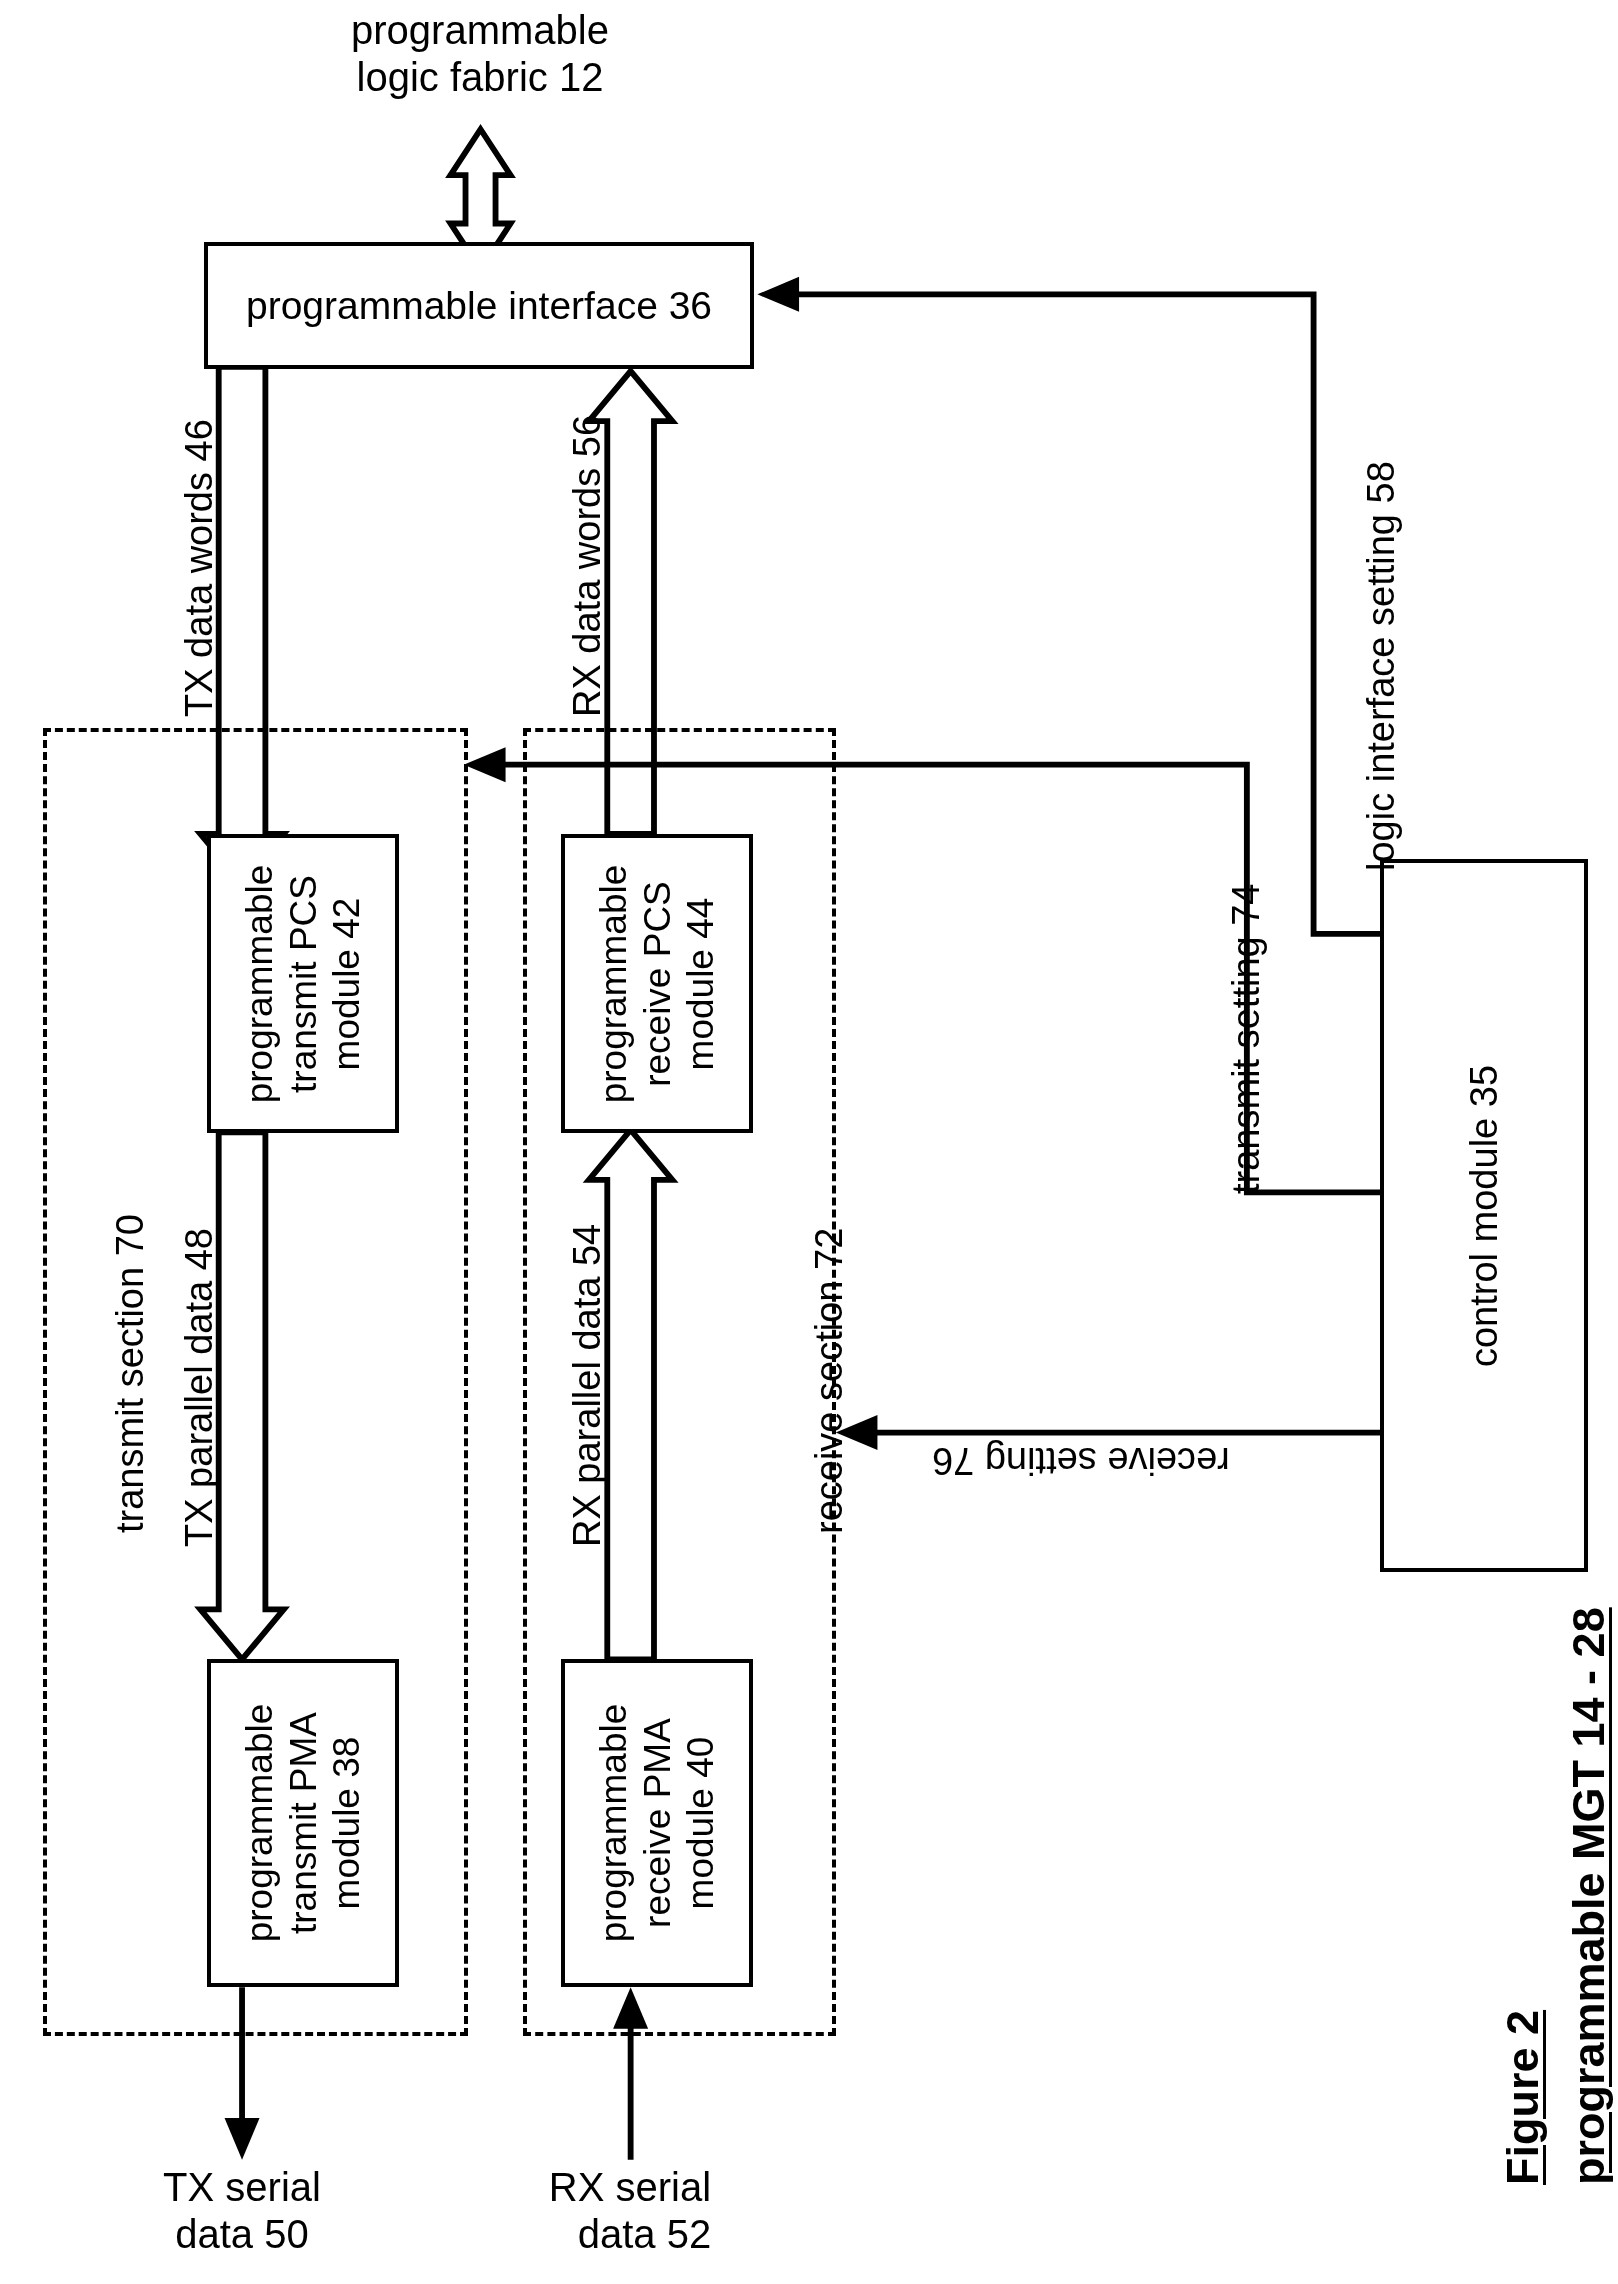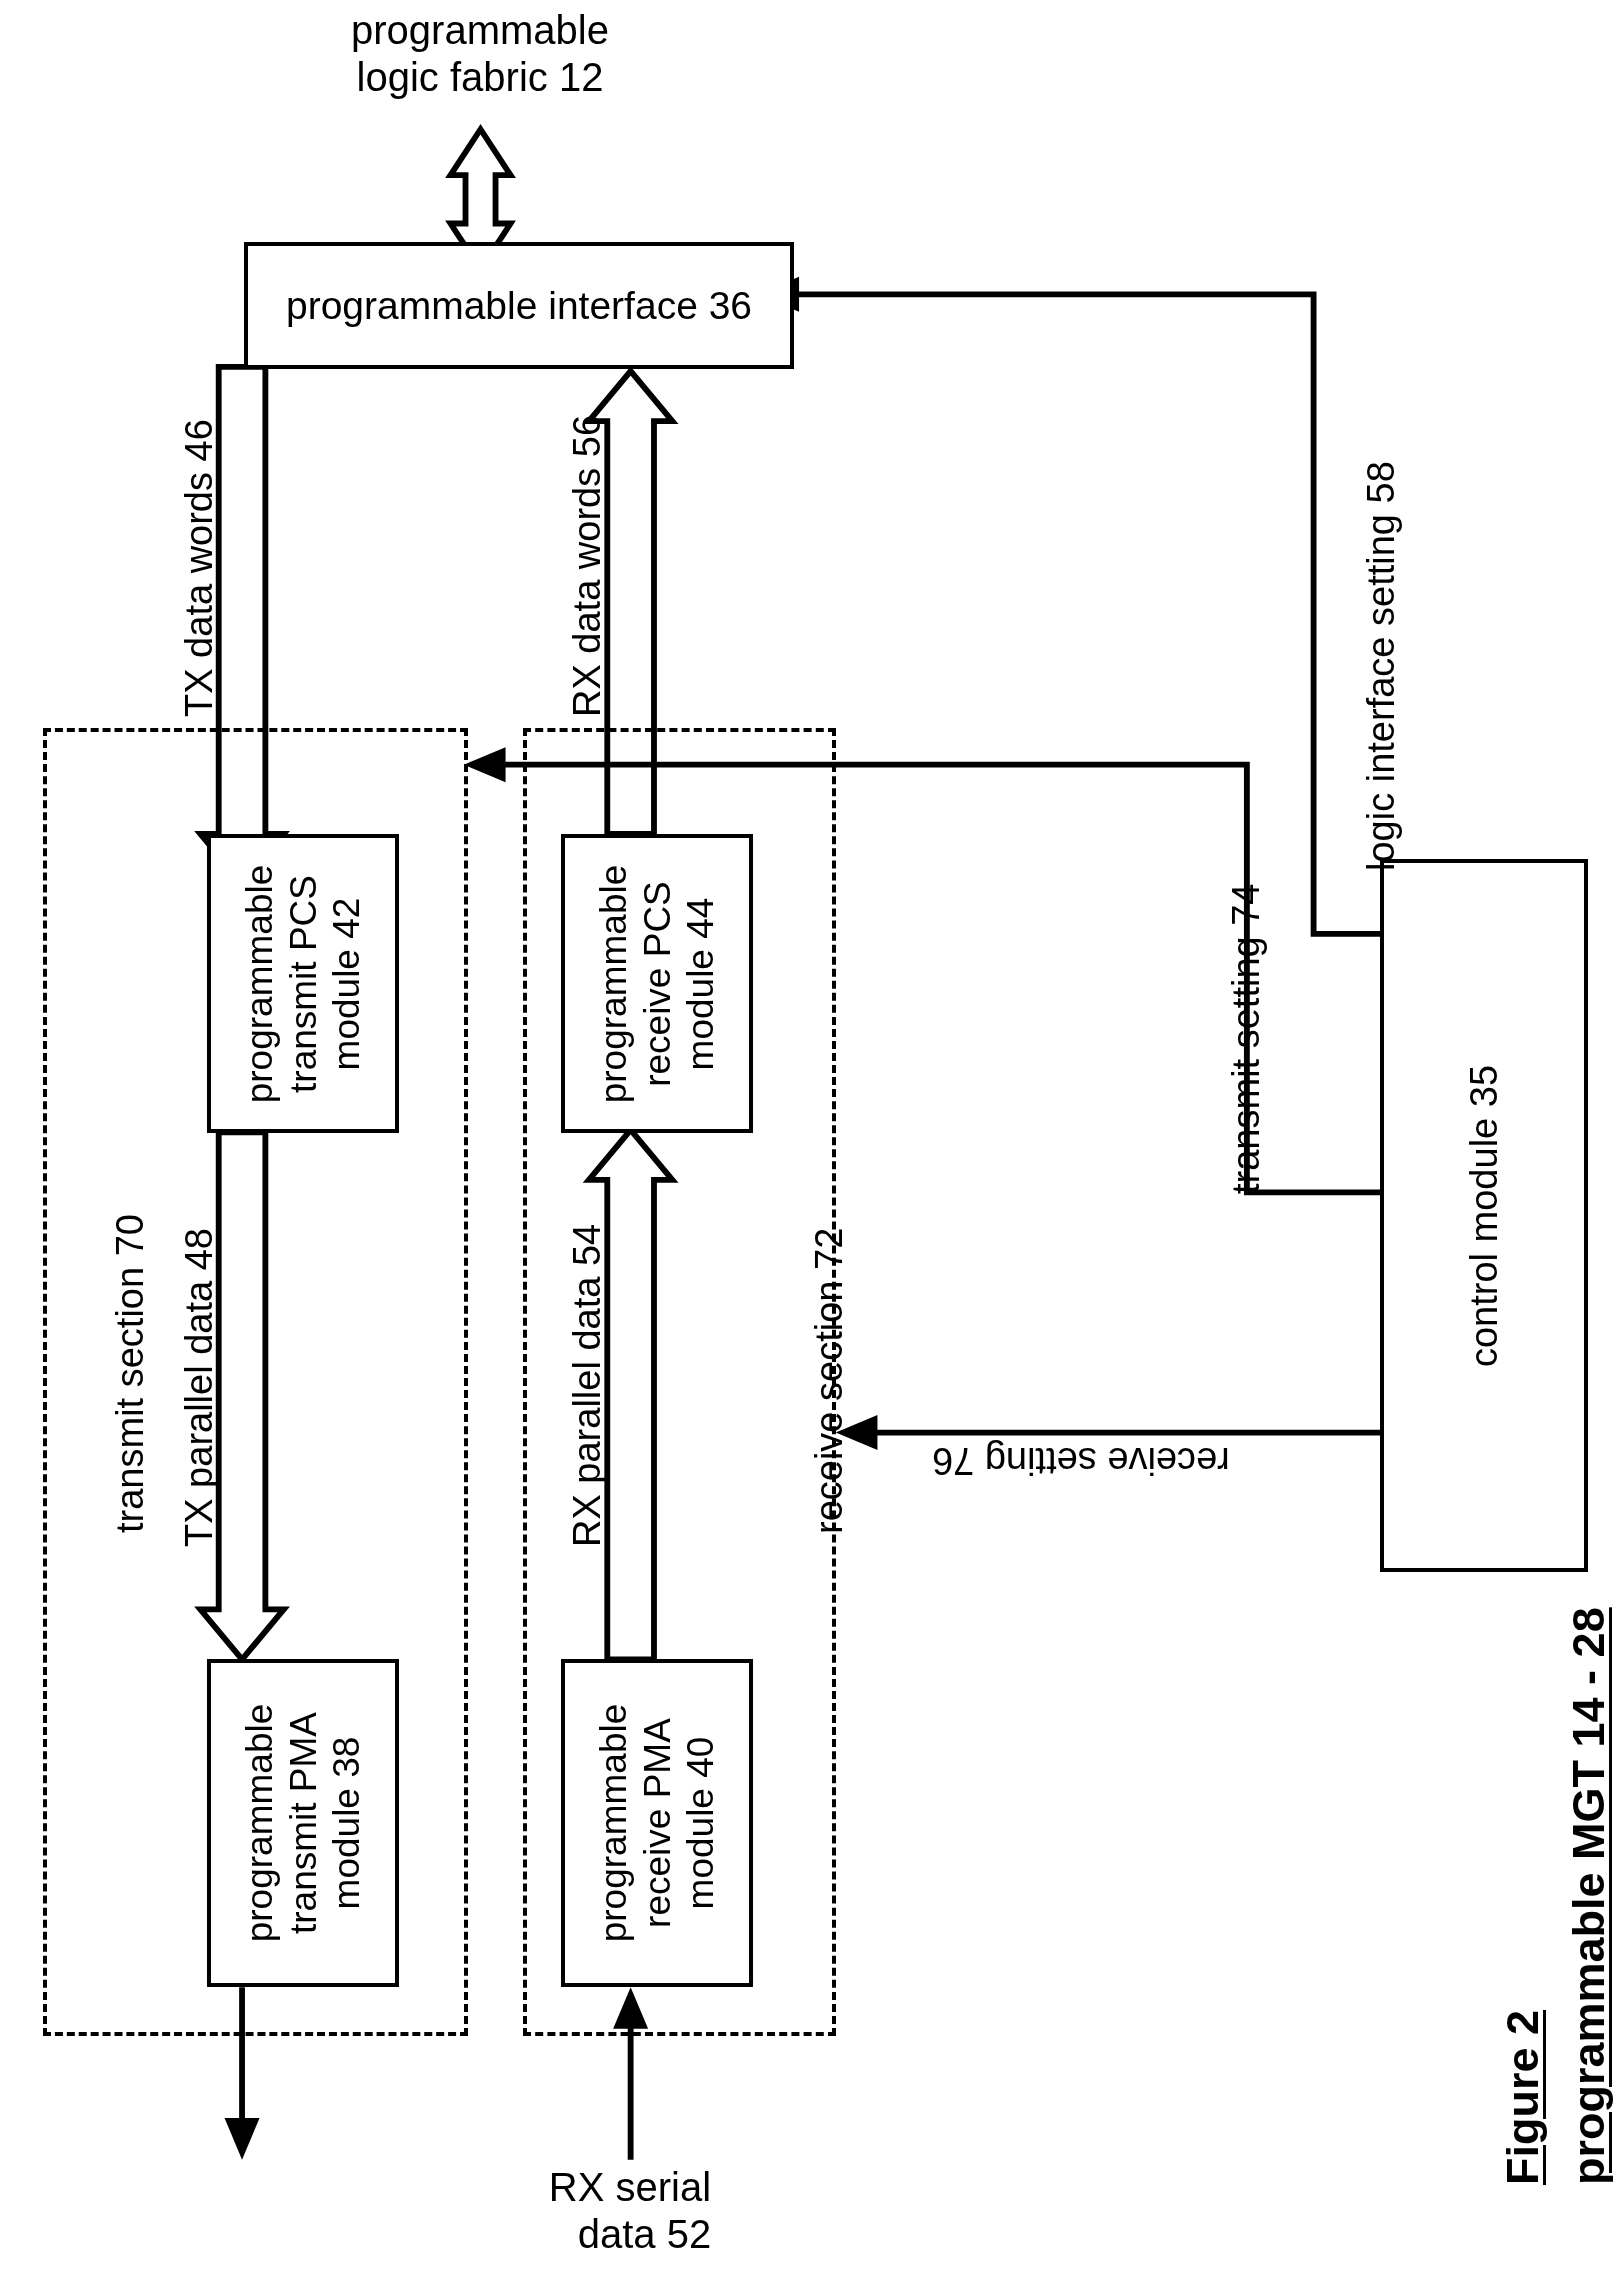--- a/index.html
+++ b/index.html
@@ -127,21 +127,21 @@
       <path d="M 556 917 L 606 896 L 606 938 Z" fill="#000" stroke="none"></path>
 
       <path d="M 1655 1718 L 1030 1718" stroke-width="7"></path>
       <path d="M 1002 1718 L 1052 1697 L 1052 1739 Z" fill="#000" stroke="none"></path>
     </g>
   </svg>
 
   <div class="dashed" style="left:43px; top:728px; width:425px; height:1308px;"></div>
   <div class="dashed" style="left:523px; top:728px; width:313px; height:1308px;"></div>
 
-  <div class="box" style="left:204px; top:242px; width:550px; height:127px;margin-left:40px;">
+  <div class="box" style="left:204px; top:242px; width:550px; height:127px;">
     <span class="box-label h-label" style="font-size:39px;">programmable interface 36</span>
   </div>
 
   <div class="box" style="left:207px; top:834px; width:192px; height:299px;">
     <span class="box-label v-label" style="font-size:37px;">programmable
 transmit PCS
 module 42</span>
   </div>
 
   <div class="box" style="left:561px; top:834px; width:192px; height:299px;">
@@ -180,20 +180,22 @@
   <div class="text rot90" style="left:108px; top:1533px; font-size:38px;">transmit section 70</div>
 
   <div class="text rot90" style="left:807px; top:1534px; font-size:38px;">receive section 72</div>
 
   <div class="text rot90" style="left:1359px; top:871px; font-size:38px;">logic interface setting 58</div>
 
   <div class="text rot90" style="left:1224px; top:1194px; font-size:38px;">transmit setting 74</div>
 
   <div class="text rot180" style="left:932px; top:1438px; font-size:38px;">receive setting 76</div>
 
+  <div class="text" style="left:242px; top:2164px; transform:translateX(-50%); text-align:center; font-size:40px;">TX serial
+data 50</div>
 
   <div class="text" style="left:630px; top:2164px; transform:translateX(-50%); text-align:right; font-size:40px;">RX serial
 data 52</div>
 
   <div class="fig-caption" style="left:1493px; top:2185px; font-size:45px;">Figure 2</div>
   <div class="fig-caption" style="left:1559px; top:2185px; font-size:45px;">programmable MGT 14 - 28</div>
 
 </div>
 
 

